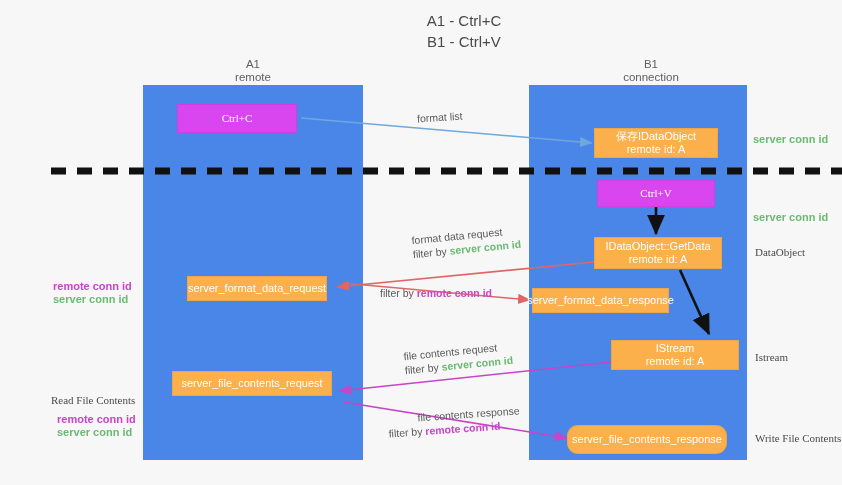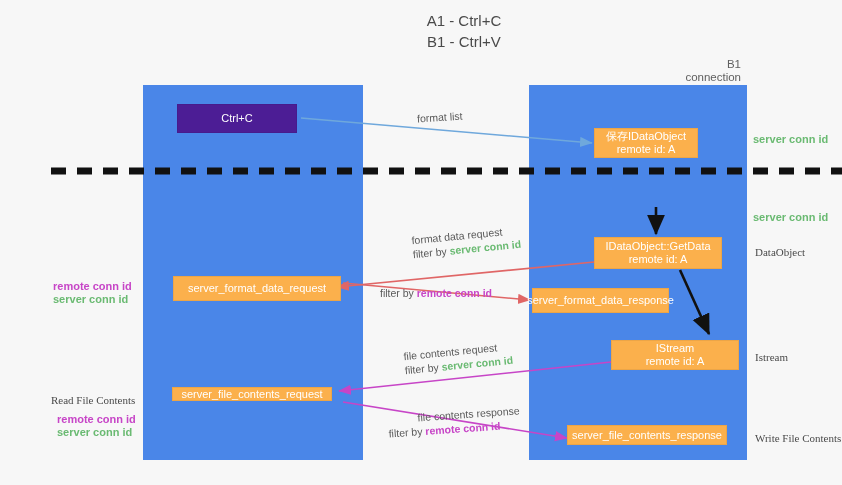--- a/index.html
+++ b/index.html
@@ -35,21 +35,21 @@
   
   .node{
     box-sizing:border-box;
     display:flex;align-items:center;justify-content:center;
     text-align:center;
     color:#ffffff;
     font-size:11px;line-height:13px;
     white-space:pre-line;
     border:1px solid rgba(0,0,0,0.06);
   }
-  .node.green{background:#4c1d95;}
+  .node.green{background:#d946ef;font-family:Liberation Serif, serif;}
   .node.orange{background:#fbb martinez;}
   .node.orange{background:#fbb04c;}
 
   
   .elabel{
     font-size:10.5px;line-height:14px;color:#5a5a5a;
     white-space:nowrap;
   }
   .elabel .green-k{color:#6aba72;font-weight:bold;}
   .elabel .mag-k{color:#c745c7;font-weight:bold;}
@@ -64,21 +64,23 @@
   svg.overlay{position:absolute;left:0;top:0;width:842px;height:485px;pointer-events:none;}
 </style>
 </head>
 <body>
 
 <div id="stage">
 
   <div class="abs title">A1 - Ctrl+C
 B1 - Ctrl+V</div>
 
-  <div class="abs lane-head" style="left:518px;top:58px;width:180px;text-align:right;">B1
+  <div class="abs lane-head" style="left:120px;top:58px;width:180px;">A1
+remote</div>
+  <div class="abs lane-head" style="left:518px;top:58px;width:180px;">B1
 connection</div>
 
   <div class="abs lane" style="left:100px;top:85px;width:220px;height:375px;"></div>
   <div class="abs lane" style="left:486px;top:85px;width:218px;height:375px;"></div>
 
   <svg class="overlay">
     <defs>
       <marker id="ah-blue" markerWidth="9" markerHeight="9" refX="7.5" refY="3.2" orient="auto">
         <path d="M0,0 L8,3.2 L0,6.4 z" fill="#6fa8dc"></path>
       </marker>
@@ -107,37 +109,38 @@
 
     <line x1="300" y1="283" x2="487" y2="300" stroke="#e06666" stroke-width="1.6" marker-end="url(#ah-red)"></line>
 
     <line x1="568" y1="362" x2="296" y2="391" stroke="#c745c7" stroke-width="1.6" marker-end="url(#ah-mag)"></line>
 
     <line x1="300" y1="402" x2="524" y2="438" stroke="#c745c7" stroke-width="1.6" marker-end="url(#ah-mag)"></line>
   </svg>
 
   <div class="abs node green" style="left:134px;top:104px;width:120px;height:29px;">Ctrl+C</div>
 
-  <div class="abs node orange" style="left:130px;top:276px;width:168px;height:25px;">server_format_data_request</div>
+  <div class="abs node orange" style="left:144px;top:276px;width:140px;height:25px;">server_format_data_request</div>
 
-  <div class="abs node orange" style="left:129px;top:387px;width:160px;height:14px;">server_file_contents_request</div>
+  <div class="abs node orange" style="left:129px;top:371px;width:160px;height:25px;">server_file_contents_request</div>
 
-  <div class="abs node orange" style="left:551px;top:128px;width:104px;height:30px;">保存IDataObject
+  <div class="abs node orange" style="left:551px;top:128px;width:124px;height:30px;">保存IDataObject
 remote id: A</div>
 
+  <div class="abs node green" style="left:554px;top:180px;width:118px;height:27px;">Ctrl+V</div>
 
   <div class="abs node orange" style="left:551px;top:237px;width:128px;height:32px;">IDataObject::GetData
 remote id: A</div>
 
   <div class="abs node orange" style="left:568px;top:340px;width:128px;height:30px;">IStream
 remote id: A</div>
 
   <div class="abs node orange" style="left:489px;top:288px;width:137px;height:25px;">server_format_data_response</div>
 
-  <div class="abs node orange" style="left:524px;top:425px;width:160px;height:20px;">server_file_contents_response</div>
+  <div class="abs node orange" style="left:524px;top:425px;width:160px;height:29px;border-radius:11px;">server_file_contents_response</div>
 
   <div class="abs elabel" style="left:374px;top:110px;transform:rotate(-3.5deg);">
     <span>format list</span>
   </div>
 
   <div class="abs elabel" style="left:369px;top:228px;transform:rotate(-5.5deg);">
     <div>format data request</div>
     <div>
       <span>filter by </span><span class="green-k">server conn id</span>
     </div>

